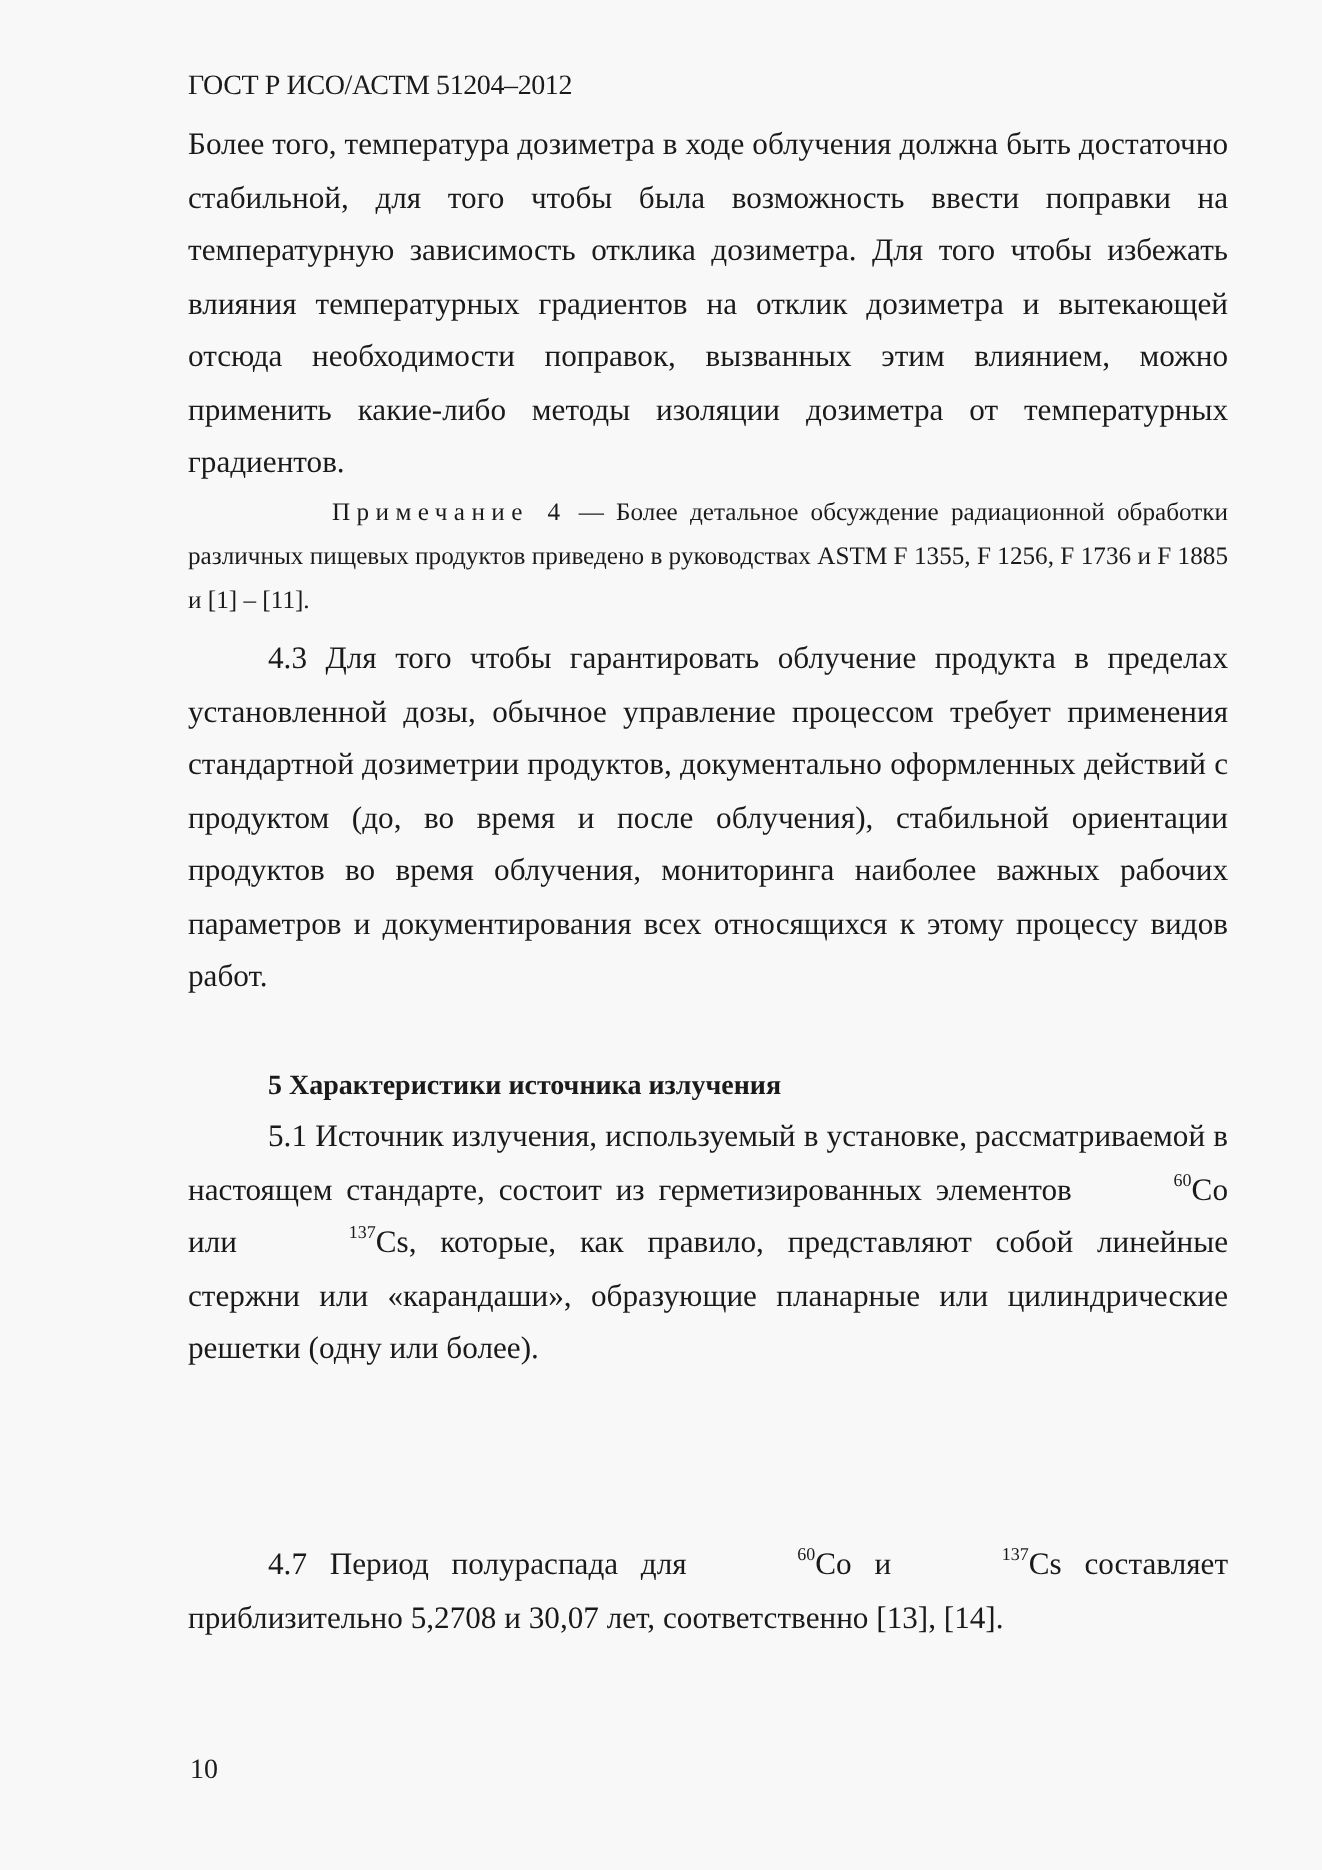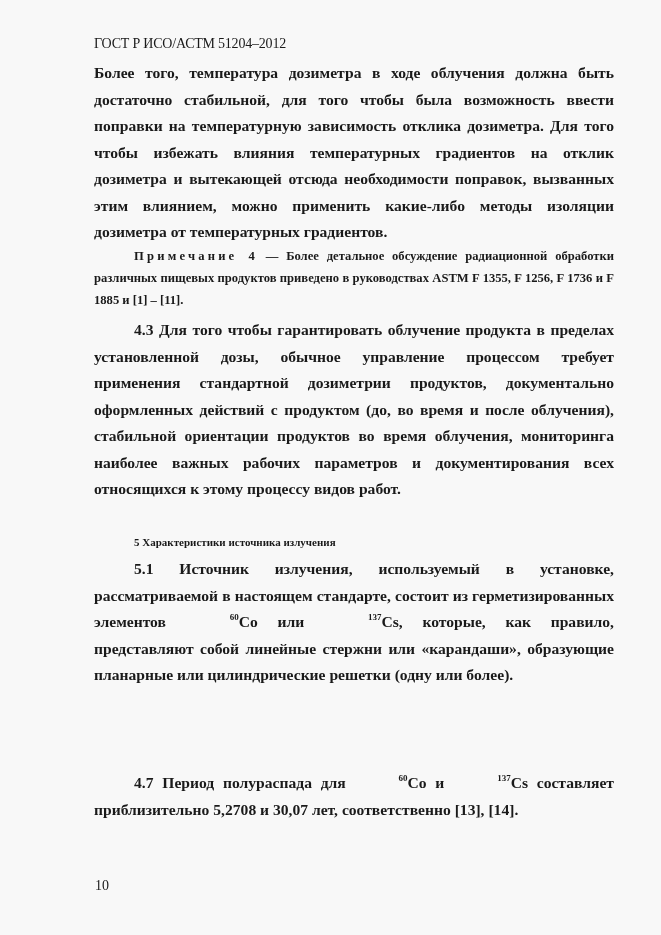--- a/index.html
+++ b/index.html
@@ -19,27 +19,27 @@
     position: absolute; left: 94px; width: 520px;
     font-size: 15.6px; line-height: 26.5px;
     text-align: justify; text-align-last: left;
   }
   .indent { text-indent: 40px; }
   .note {
     position: absolute; left: 94px; width: 520px;
     font-size: 12.6px; line-height: 22px;
     text-align: justify;
   }
-  .spaced { letter-spacing: 3.2px; }
+  .spaced { letter-spacing: 3.2px; margin-left: 32px; }
   .heading {
-    position: absolute; left: 134px; font-weight: bold; font-size: 11px;
+    position: absolute; left: 134px; font-weight: bold; font-size: 14px;
   }
   sup { font-size: 9px; vertical-align: 7px; line-height: 0; padding-left: 44px; }
   .pagenum { position: absolute; left: 95px; top: 878px; font-size: 14px; }
-  p { margin: 0; font-weight: bold; }
+  p { margin: 0; }
 </style>
 </head>
 <body>
 
 <div class="page">
   <div class="header">ГОСТ Р ИСО/АСТМ 51204–2012</div>
 
   <p class="body-text" style="top:60px;">Более того, температура дозиметра в ходе облучения должна быть достаточно стабильной, для того чтобы была возможность ввести поправки на температурную зависимость отклика дозиметра. Для того чтобы избежать влияния температурных градиентов на отклик дозиметра и вытекающей отсюда необходимости поправок, вызванных этим влиянием, можно применить какие-либо методы изоляции дозиметра от температурных градиентов.</p>
 
   <p class="note indent" style="top:245px;"><span class="spaced">Примечание 4</span><span> — Более детальное обсуждение радиационной обработки различных пищевых продуктов приведено в руководствах ASTM F 1355, F 1256, F 1736 и F 1885 и [1] – [11].</span></p>

